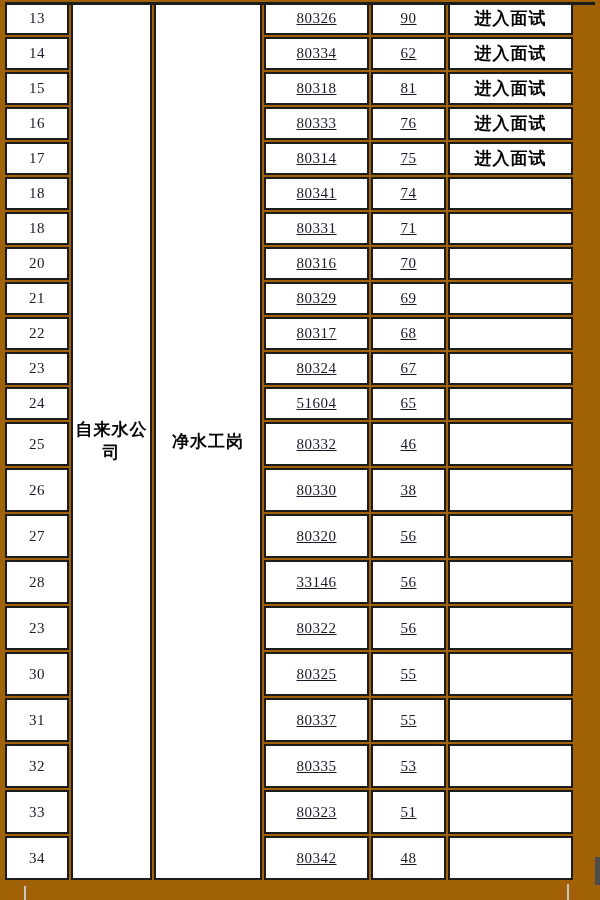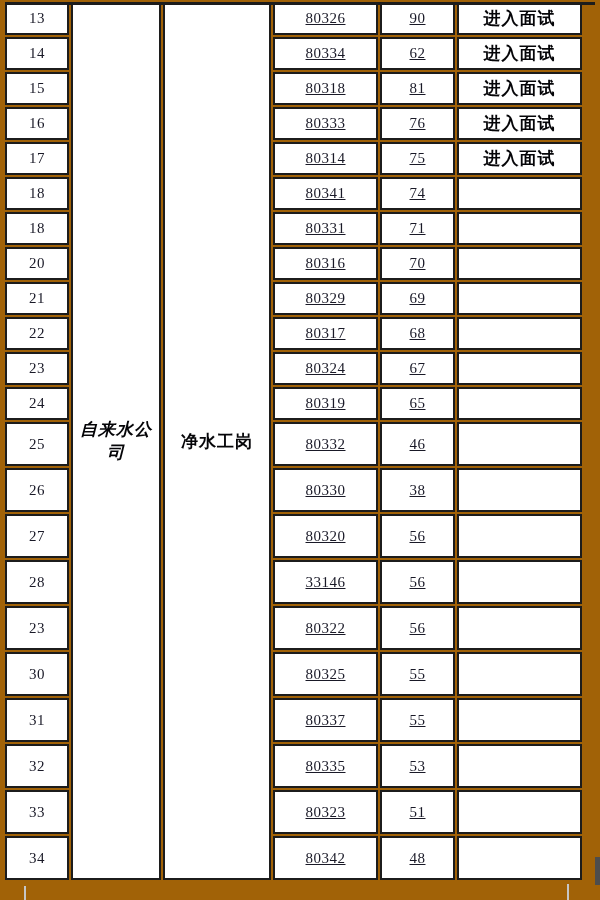--- a/index.html
+++ b/index.html
@@ -30,21 +30,21 @@
     border: 2px solid #1c1c1c;
     background: #ffffff;
     text-align: center;
     vertical-align: middle;
     padding: 0;
     overflow: hidden;
   }
   tr.r-short td { height: 33px; }
   tr.r-tall  td { height: 44px; }
   td.c1 { width: 64px;  }
-  td.c2 { width: 90px; font-style: italic;  }
+  td.c2 { width: 81px;  }
   td.c3 { width: 108px;  }
   td.c4 { width: 105px; text-decoration: underline; }
   td.c5 { width: 75px; text-decoration: underline;  }
   td.c6 { width: 125px; }
   .rank, .code, .score {
     font-family: "Liberation Serif", serif;
     font-size: 15px;
     color: #191927;
     letter-spacing: 0.5px;
   }
@@ -158,21 +158,21 @@
       <td class="c6 status"></td>
     </tr>
         <tr class="r-short">
       <td class="c1 rank">23</td>
       <td class="c4 code">80324</td>
       <td class="c5 score">67</td>
       <td class="c6 status"></td>
     </tr>
         <tr class="r-short">
       <td class="c1 rank">24</td>
-      <td class="c4 code">80319</td>
+      <td class="c4 code">51604</td>
       <td class="c5 score">65</td>
       <td class="c6 status"></td>
     </tr>
         <tr class="r-tall">
       <td class="c1 rank">25</td>
       <td class="c4 code">80332</td>
       <td class="c5 score">46</td>
       <td class="c6 status"></td>
     </tr>
         <tr class="r-tall">

